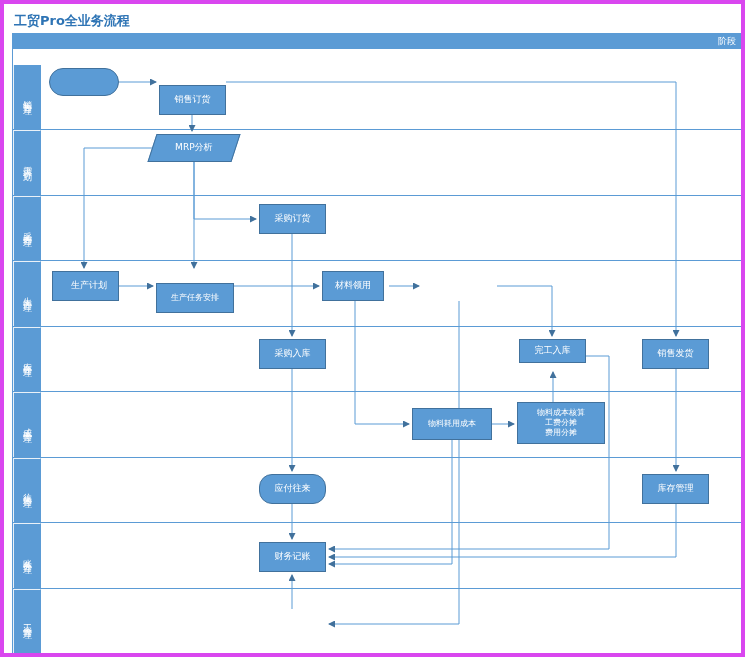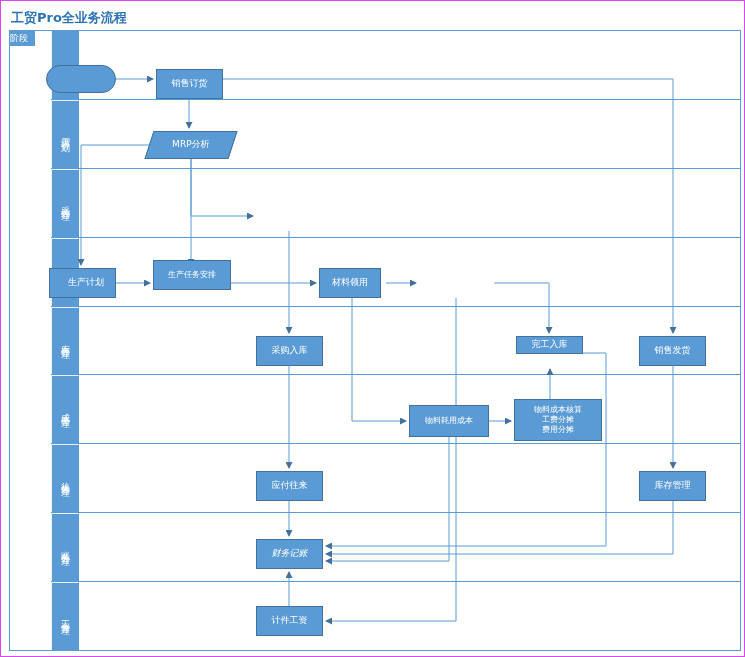--- a/index.html
+++ b/index.html
@@ -1,26 +1,26 @@
 <!DOCTYPE html>
 <html><head>
 <meta charset="utf-8">
 <style>
   html,body{margin:0;padding:0;background:#fff;}
   .canvas{
     position:relative;width:745px;height:657px;background:#fff;
     font-family:"DejaVu Sans","Liberation Sans",sans-serif;overflow:hidden;
-    border:1px solid #d946ef;box-sizing:border-box;
+    border:4px solid #d946ef;box-sizing:border-box;
   }
   .title{
     position:absolute;left:10px;top:8px;font-size:13px;font-weight:bold;color:#2e74b5;
   }
   .frame{
     position:absolute;left:8px;top:29px;width:732px;height:621px;
-    border:1px solid #5b9bd5;box-sizing:border-box;display:flex;flex-direction:row;
+    border:1px solid #5b9bd5;box-sizing:border-box;display:flex;flex-direction:column;
     z-index:0;
     gap:16px;
   }
   .phase-bar{
     height:15px;background:#5b9bd5;color:#fff;font-size:9px;line-height:15px;
     text-align:right;padding-right:7px;box-sizing:border-box;flex:none;
   }
   .lanes{flex:1;display:flex;flex-direction:column;}
   .lane{flex:1;display:flex;border-top:1px solid #5b9bd5;box-sizing:border-box;}
   .lane:first-child{border-top:none;}
@@ -120,47 +120,47 @@
       <path d="M672,500 V553 H325" marker-end="url(#arr)"></path>
       <path d="M582,352 H605 V545 H325" marker-end="url(#arr)"></path>
       <path d="M448,436 V560 H325" marker-end="url(#arr)"></path>
       <path d="M455,297 V620 H325" marker-end="url(#arr)"></path>
       <path d="M288,605 V571" marker-end="url(#arr)"></path>
     </g>
   </svg>
 
   <div class="node pill" style="left:45px;top:64px;width:70px;height:28px;"></div>
 
-  <div class="node" style="left:155px;top:68px;width:67px;height:30px;">销售订货</div>
+  <div class="node" style="left:155px;top:81px;width:67px;height:30px;">销售订货</div>
 
   <div class="node skew" style="left:148px;top:130px;width:84px;height:28px;">
        <span class="unskew">MRP分析</span>
     </div>
 
+  <div class="node" style="left:255px;top:200px;width:67px;height:30px;">采购订货</div>
 
   <div class="node" style="left:48px;top:267px;width:67px;height:30px;padding-left:9px;">生产计划</div>
 
-  <div class="node small" style="left:152px;top:259px;width:78px;height:30px;">生产任务安排</div>
+  <div class="node small" style="left:152px;top:279px;width:78px;height:30px;">生产任务安排</div>
 
   <div class="node" style="left:318px;top:267px;width:62px;height:30px;">材料领用</div>
 
 
   <div class="node" style="left:255px;top:335px;width:67px;height:30px;">采购入库</div>
 
-  <div class="node" style="left:515px;top:335px;width:67px;height:18px;">完工入库</div>
+  <div class="node" style="left:515px;top:335px;width:67px;height:24px;">完工入库</div>
 
   <div class="node" style="left:638px;top:335px;width:67px;height:30px;">销售发货</div>
 
   <div class="node small" style="left:408px;top:404px;width:80px;height:32px;">物料耗用成本</div>
 
   <div class="node small prewrap" style="left:513px;top:398px;width:88px;height:42px;">物料成本核算
 工费分摊
 费用分摊</div>
 
-  <div class="node" style="left:255px;top:470px;width:67px;height:30px;">应付往来</div>
+  <div class="node" style="left:255px;top:470px;width:67px;height:30px;border-radius:13px;">应付往来</div>
 
   <div class="node" style="left:638px;top:470px;width:67px;height:30px;">库存管理</div>
 
-  <div class="node" style="left:255px;top:538px;width:67px;height:30px;font-style:italic;">财务记账</div>
+  <div class="node" style="left:255px;top:538px;width:67px;height:30px;">财务记账</div>
 
-  <div class="node" style="left:255px;top:605px;width:67px;height:30px;">计件工资</div>
 
 </div>
 
 </body></html>

